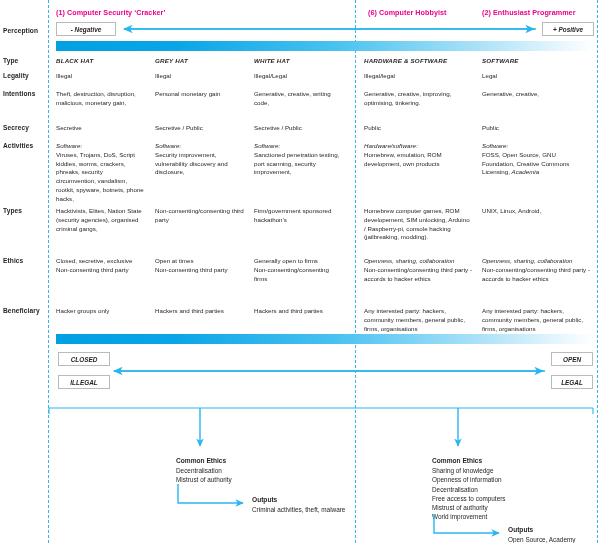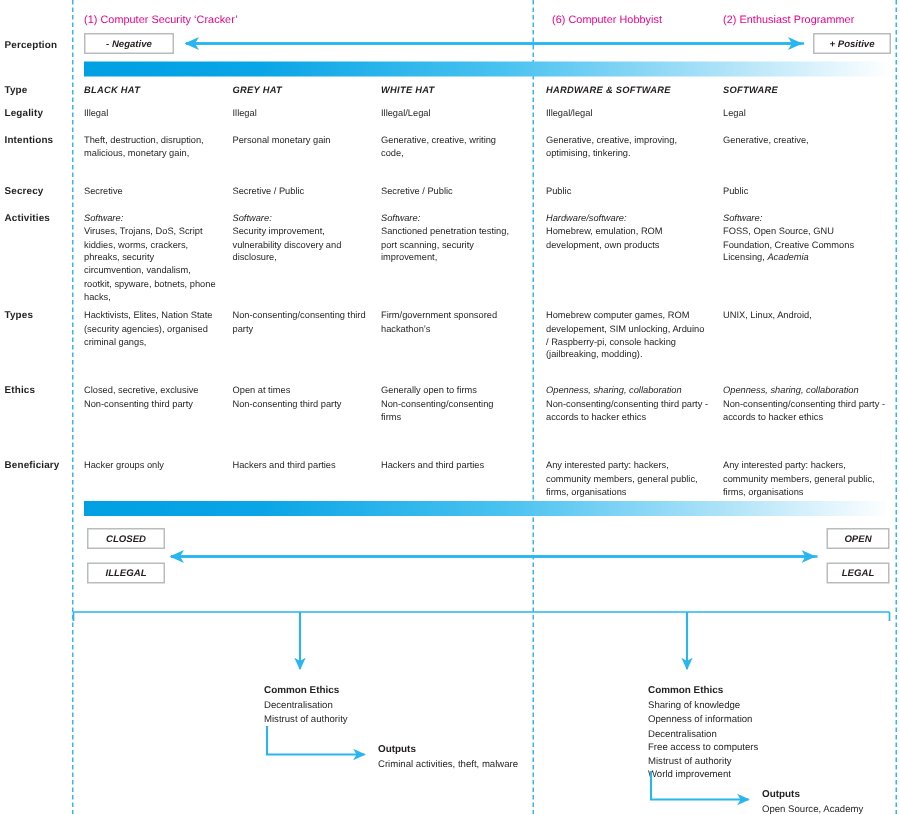--- a/index.html
+++ b/index.html
@@ -31,21 +31,21 @@
   .rowlabel{
     font-size:6.6px;
     font-weight:bold;
     color:#231f20;
     letter-spacing:.1px;
     line-height:1.15;
   }
 
   .colhead{
     font-size:7.2px;
-    font-weight:normal;
+    font-weight:bold;
     color:#ec008c;
     letter-spacing:.05px;
     white-space:nowrap;
     text-align:center;
   }
 
   .celltype{
     font-size:6.2px;
     font-weight:bold;
     font-style:italic;

